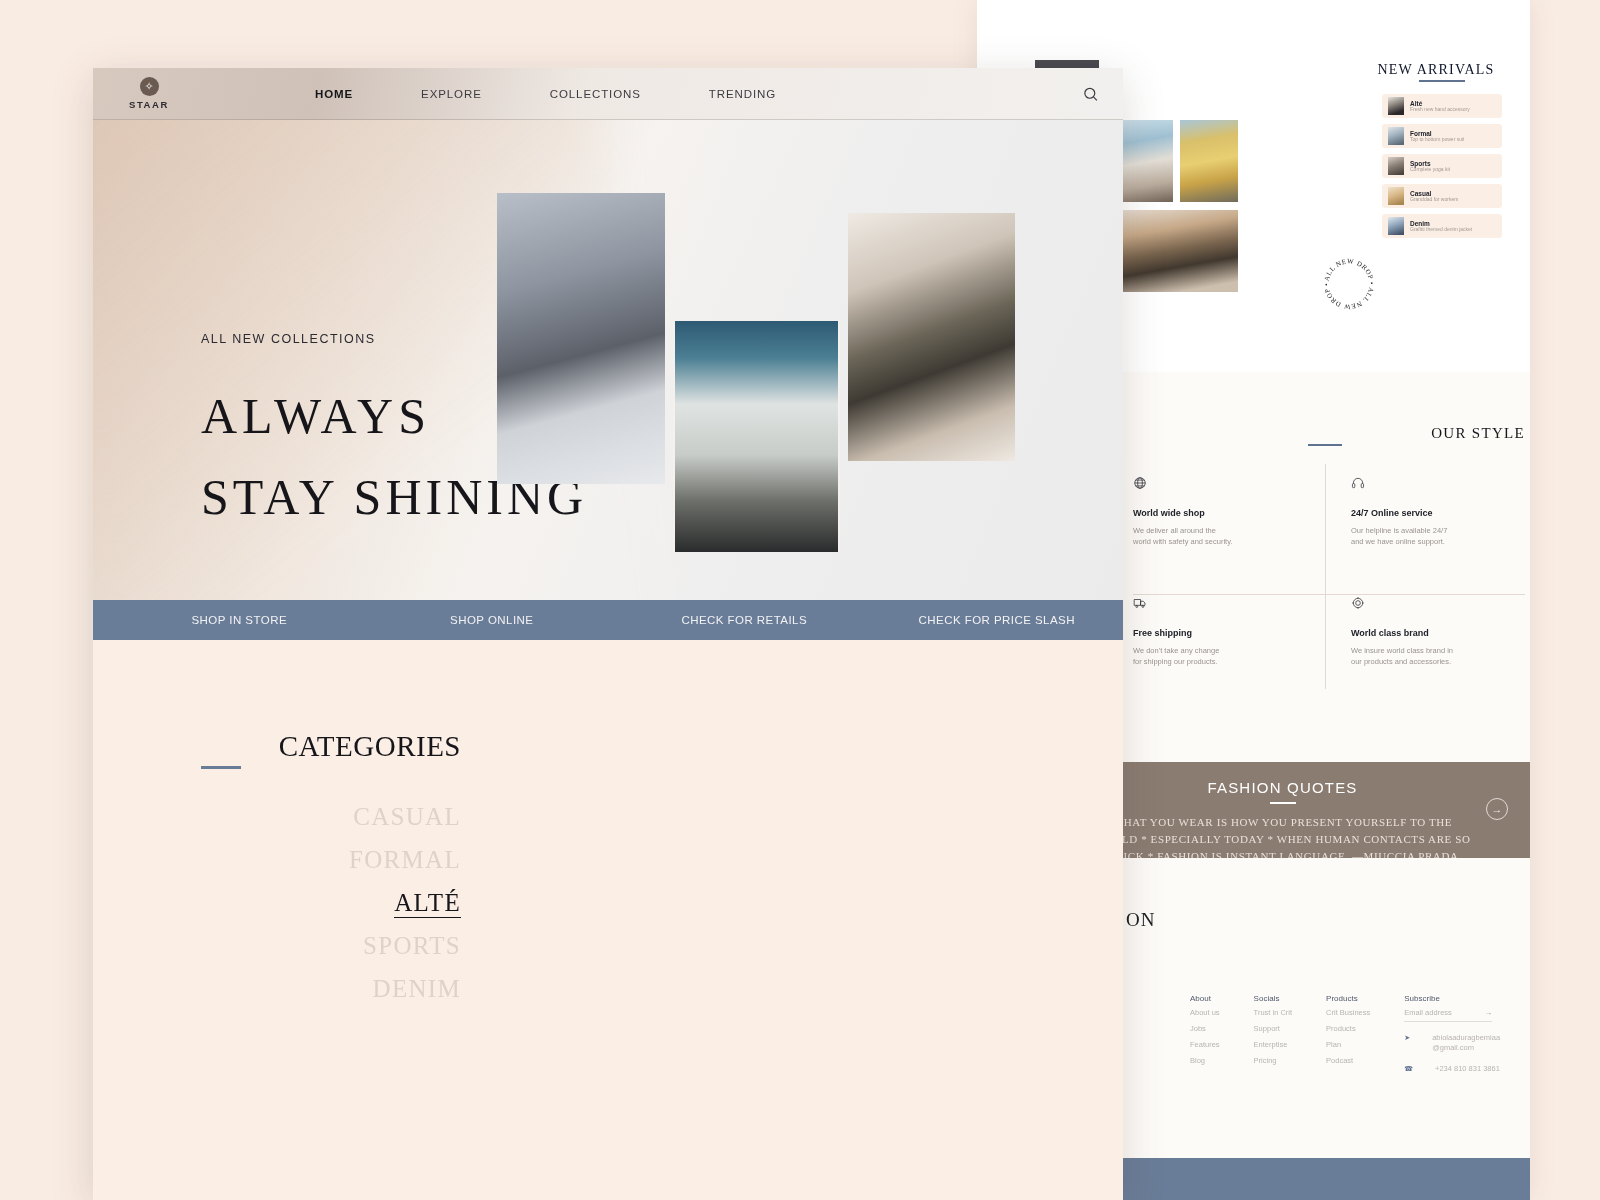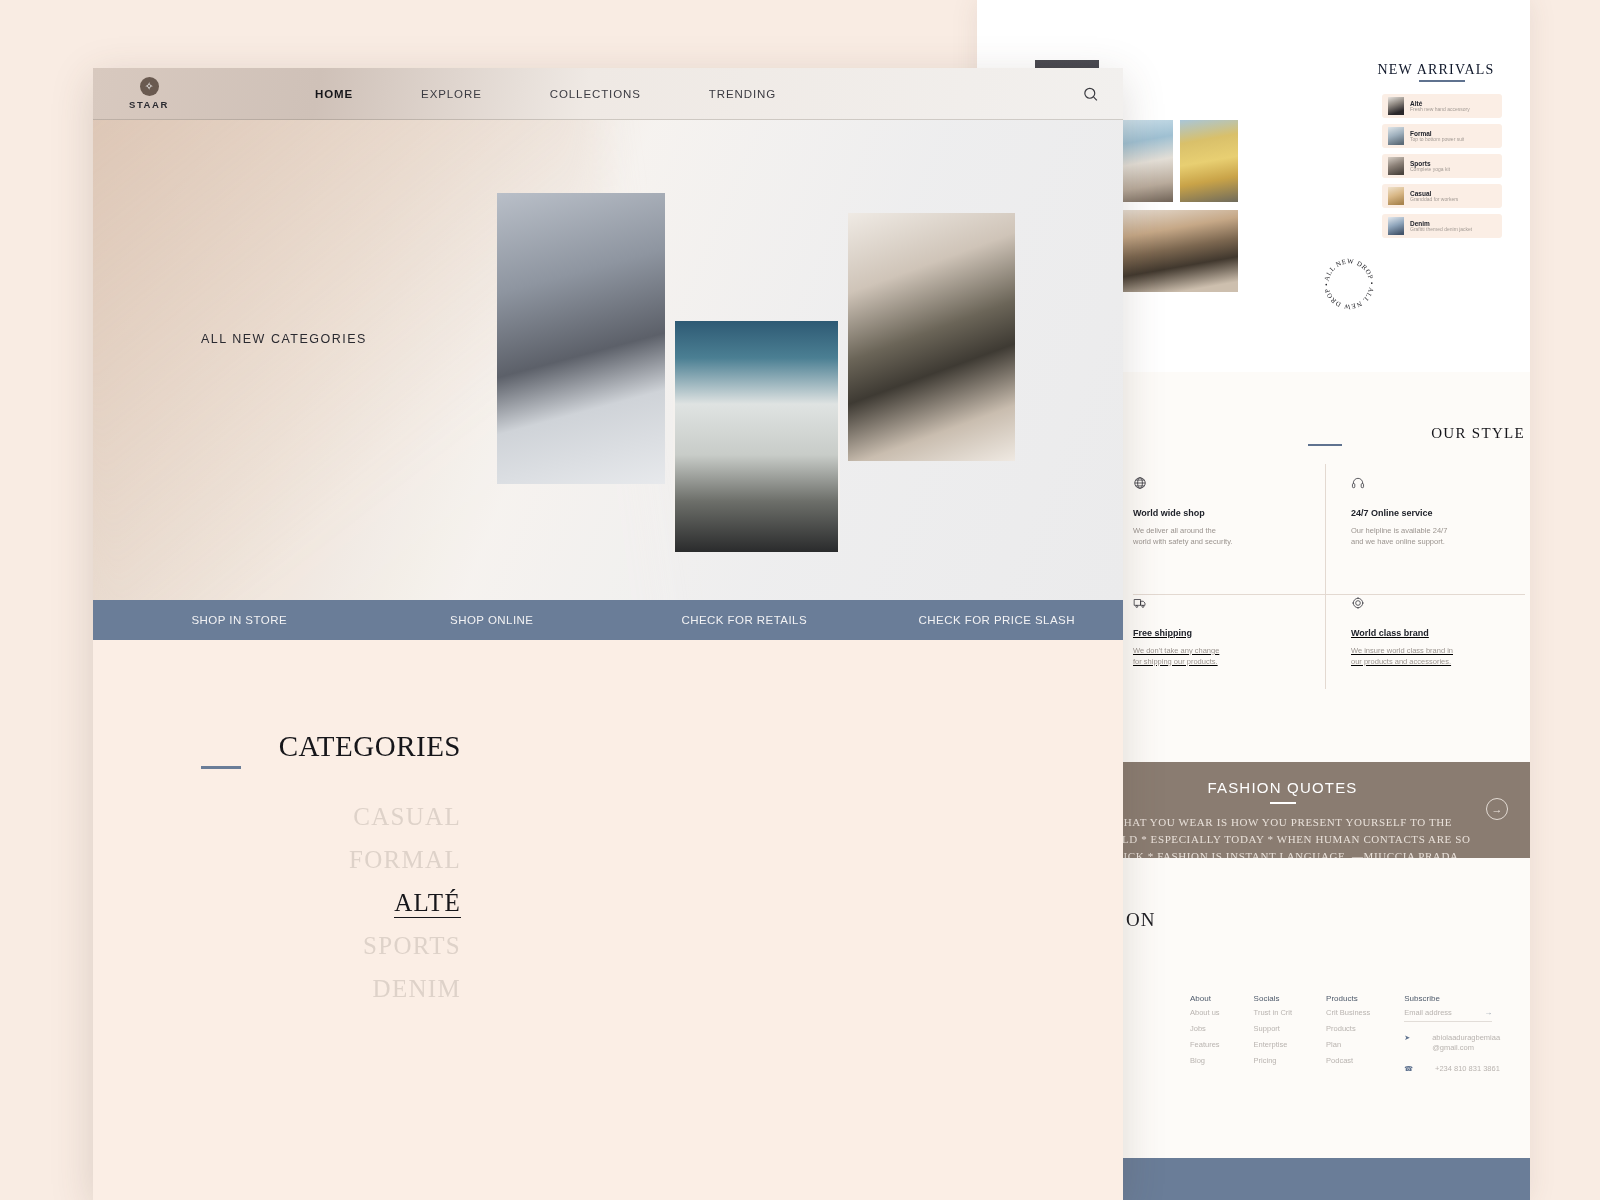--- a/index.html
+++ b/index.html
@@ -57,21 +57,21 @@
     font-size:15px; letter-spacing:1.3px; color:#16161b; text-align:right;
   }
   .ourstyle-ul { width:34px; height:2px; background:#5f728f; margin:2px auto 0 auto; }
   .feat-grid {
     margin-top:30px;
     display:grid; grid-template-columns:1fr 1fr;
     position:relative;
   }
   .feat-cell { padding:0 18px 22px 8px; }
   .feat-cell.r { padding-left:26px; }
-  .feat-cell.bot { padding-top:26px;text-decoration:underline; }
+  .feat-cell.bot { padding-top:26px; }
   .feat-icon { color:#2c2c33; margin-bottom:14px; display:block; }
   .feat-title { font-size:9px; font-weight:bold; color:#20232b; margin-bottom:7px; }
   .feat-desc { font-size:7.5px; color:#9b948f; line-height:1.5; }
   .vline { position:absolute; left:50%; top:-12px; bottom:0; width:1px; background:#e3d9d1; }
   .hline { position:absolute; left:8px; right:0; top:118px; height:1px; background:#e3d9d1; }
 
   
   .quotes {
     position:absolute; left:1035px; top:762px; width:495px; height:96px;
     background:#8a7c71; color:#fff; overflow:hidden;
@@ -433,21 +433,25 @@
       <svg width="17" height="17" viewBox="0 0 24 24" fill="none" stroke="currentColor" stroke-width="1.7">
         <circle cx="11" cy="11" r="7"></circle>
           <path d="M16.5 16.5L21 21"></path>
       </svg>
     </span>
   </div>
 
   <div class="hero">
     <div class="hero-bgshape"></div>
     <div class="hero-copy">
-      <div class="eyebrow">ALL NEW CATEGORIES</div>
+      <div class="eyebrow">ALL NEW COLLECTIONS</div>
+      <div class="headline">
+        <div>ALWAYS</div>
+        <div class="l2">STAY  SHINING</div>
+      </div>
     </div>
     <div id="hp1" class="hero-photo ph-hat"></div>
     <div id="hp2" class="hero-photo ph-car"></div>
     <div id="hp3" class="hero-photo ph-bag"></div>
   </div>
 
   <div class="ctabar">
     <div class="cta-item">SHOP IN STORE</div>
     <div class="cta-item">SHOP ONLINE</div>
     <div class="cta-item">CHECK FOR RETAILS</div>

